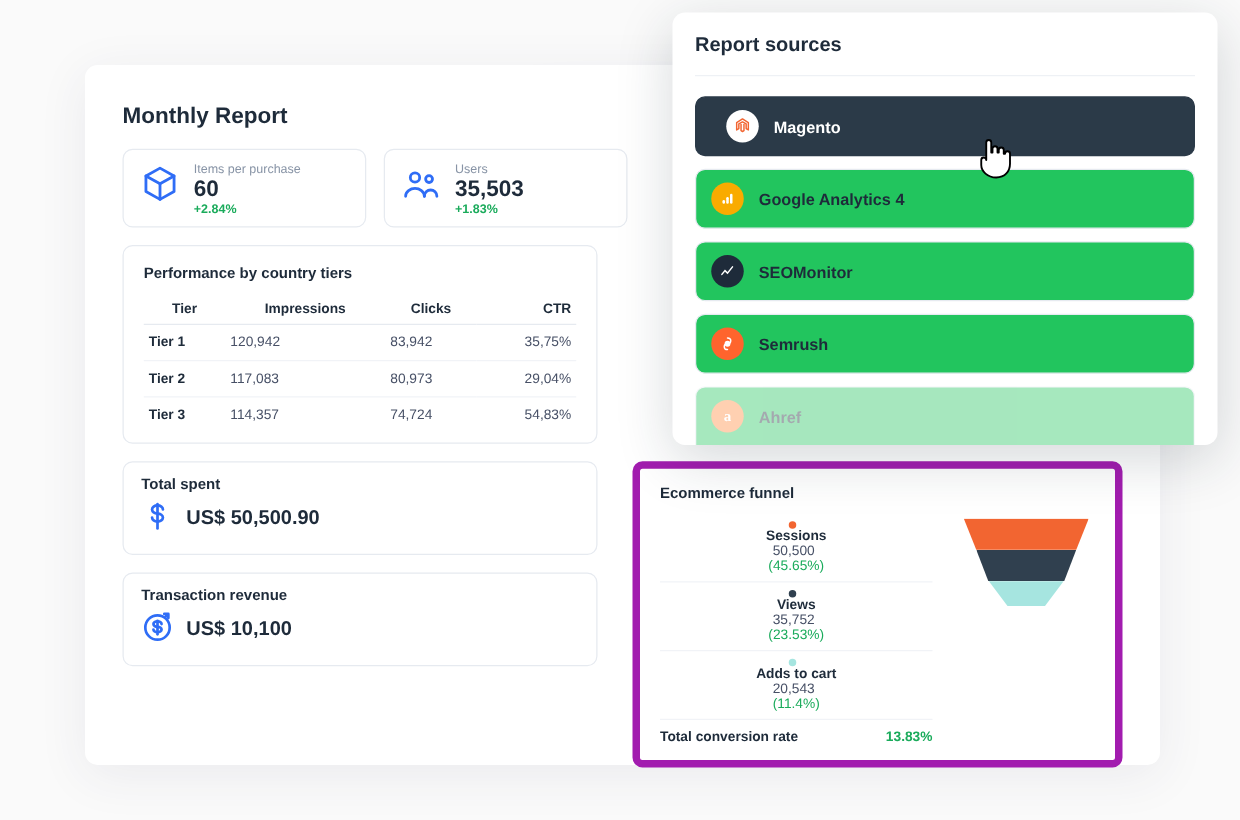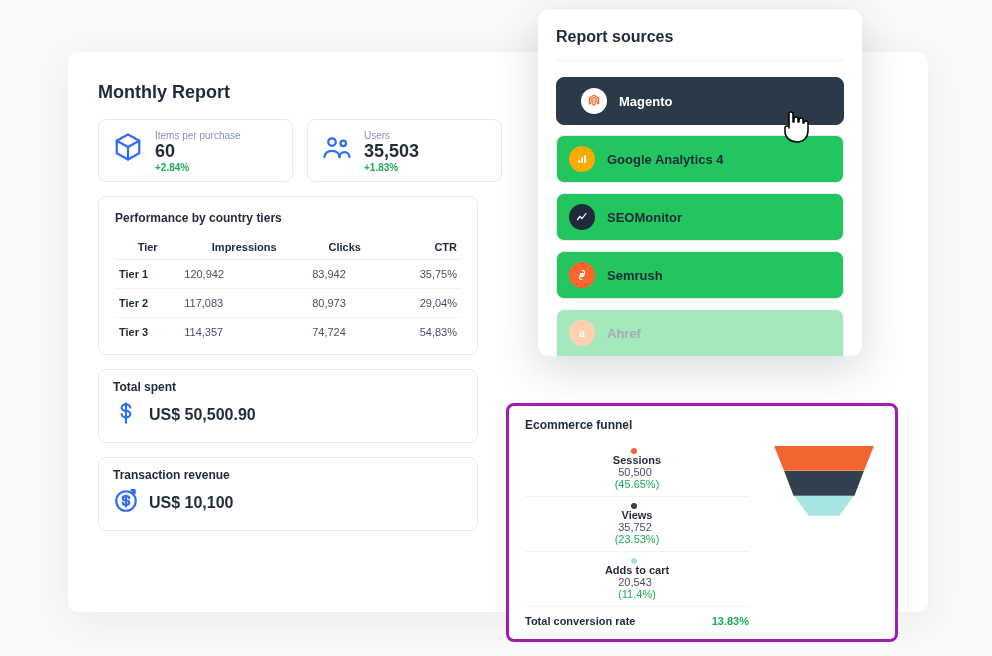--- a/index.html
+++ b/index.html
@@ -100,25 +100,24 @@
     border-radius: 8px;
     background: #fff;
     padding: 10px 14px 12px;
   }
   .money-card h3 { font-size: 12px; font-weight: 700; margin-bottom: 6px; }
   .money-card .row { display: flex; align-items: center; gap: 10px; }
   .money-card .val { font-size: 16px; font-weight: 700; color: #1e2b3a; }
 
   .funnel-card {
     flex: 1;
-    border: 3px solid #a21caf;
+    border: 6px solid #a21caf;
     border-radius: 8px;
     background: #fff;
     padding: 12px 16px;
-    margin-top: 34px;
   }
   .funnel-card h3 { font-size: 12px; font-weight: 700; margin-bottom: 10px; }
   .funnel-body { display: flex; gap: 20px; }
   .funnel-list { flex: 1; font-size: 11px; }
   .funnel-row { display: flex; align-items: center; padding: 6px 0; border-bottom: 1px solid #f1f3f7; flex-direction: column; }
   .funnel-row:last-of-type { border-bottom: 1px solid #e6eaf0; }
   .dot { width: 6px; height: 6px; border-radius: 50%; margin-right: 7px; flex-shrink: 0; }
   .funnel-row .name { font-weight: 700; color: #1e2b3a; flex: 1; }
   .funnel-row .num { color: #475066; margin-right: 4px; }
   .funnel-row .pct { color: #1aab5b; }
@@ -128,21 +127,21 @@
   .trap { height: 25px; margin: 0 auto; }
   .trap1 { width: 100px; background: #f26531; clip-path: polygon(0 0, 100% 0, 90% 100%, 10% 100%); }
   .trap2 { width: 80px; background: #30404f; clip-path: polygon(0 0, 100% 0, 88% 100%, 12% 100%); }
   .trap3 { width: 60px; background: #a6e5e0; clip-path: polygon(0 0, 100% 0, 75% 100%, 25% 100%); height: 20px; }
 
   
   .sources-panel {
     position: absolute;
     top: 10px;
     left: 538px;
-    width: 324px;
+    width: 436px;
     background: #fff;
     border-radius: 10px;
     box-shadow: 0 12px 44px rgba(30,43,58,0.18);
     padding: 18px 18px 0;
     z-index: 10;
     overflow: hidden;
   }
   .sources-title { font-size: 16px; font-weight: 700; color: #1e2b3a; padding-bottom: 14px; margin-bottom: 16px; border-bottom: 1px solid #eef1f5; }
   .source-item {
     display: flex;

